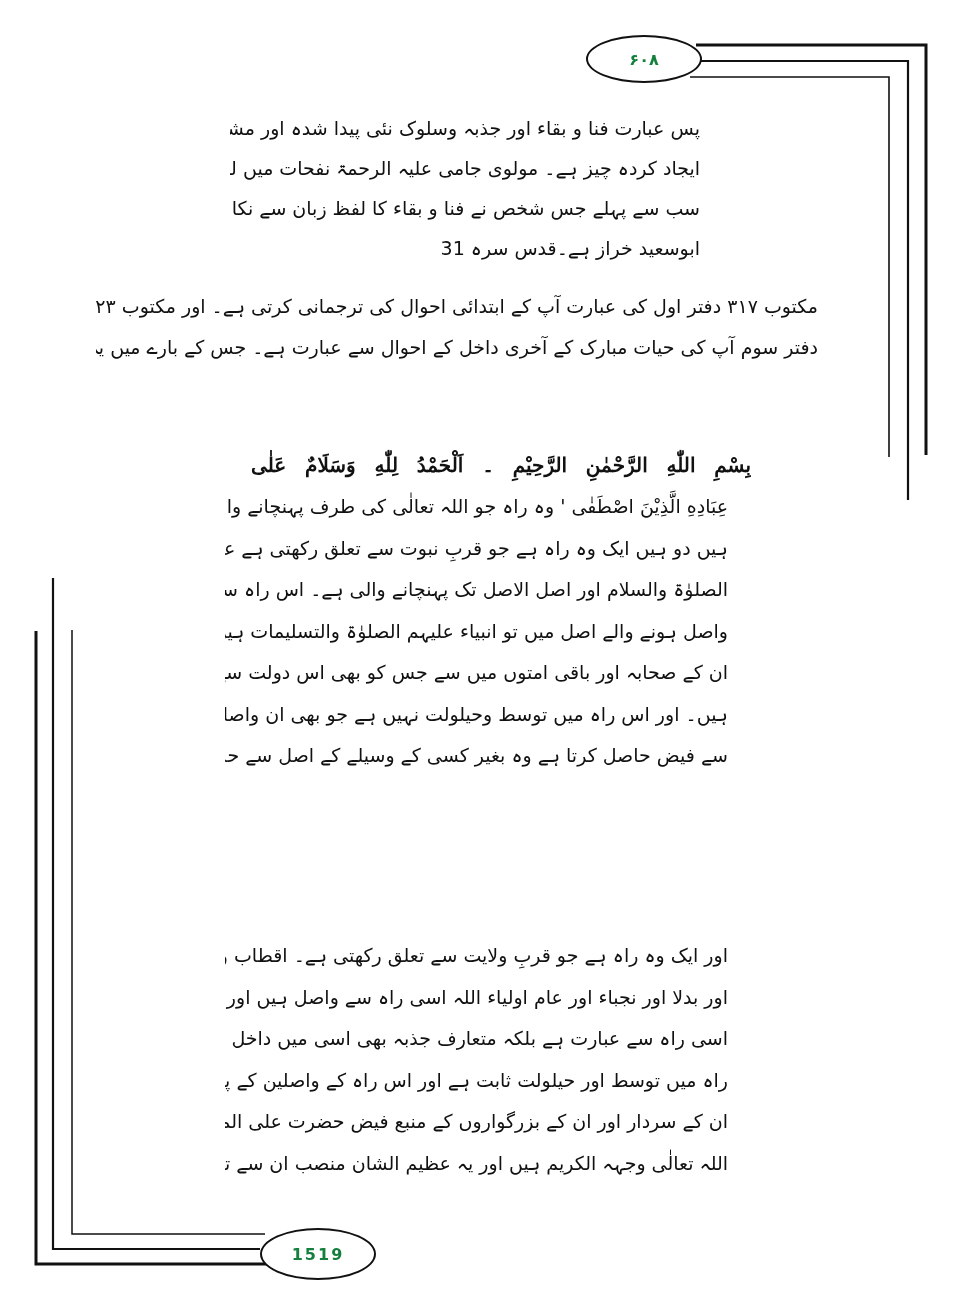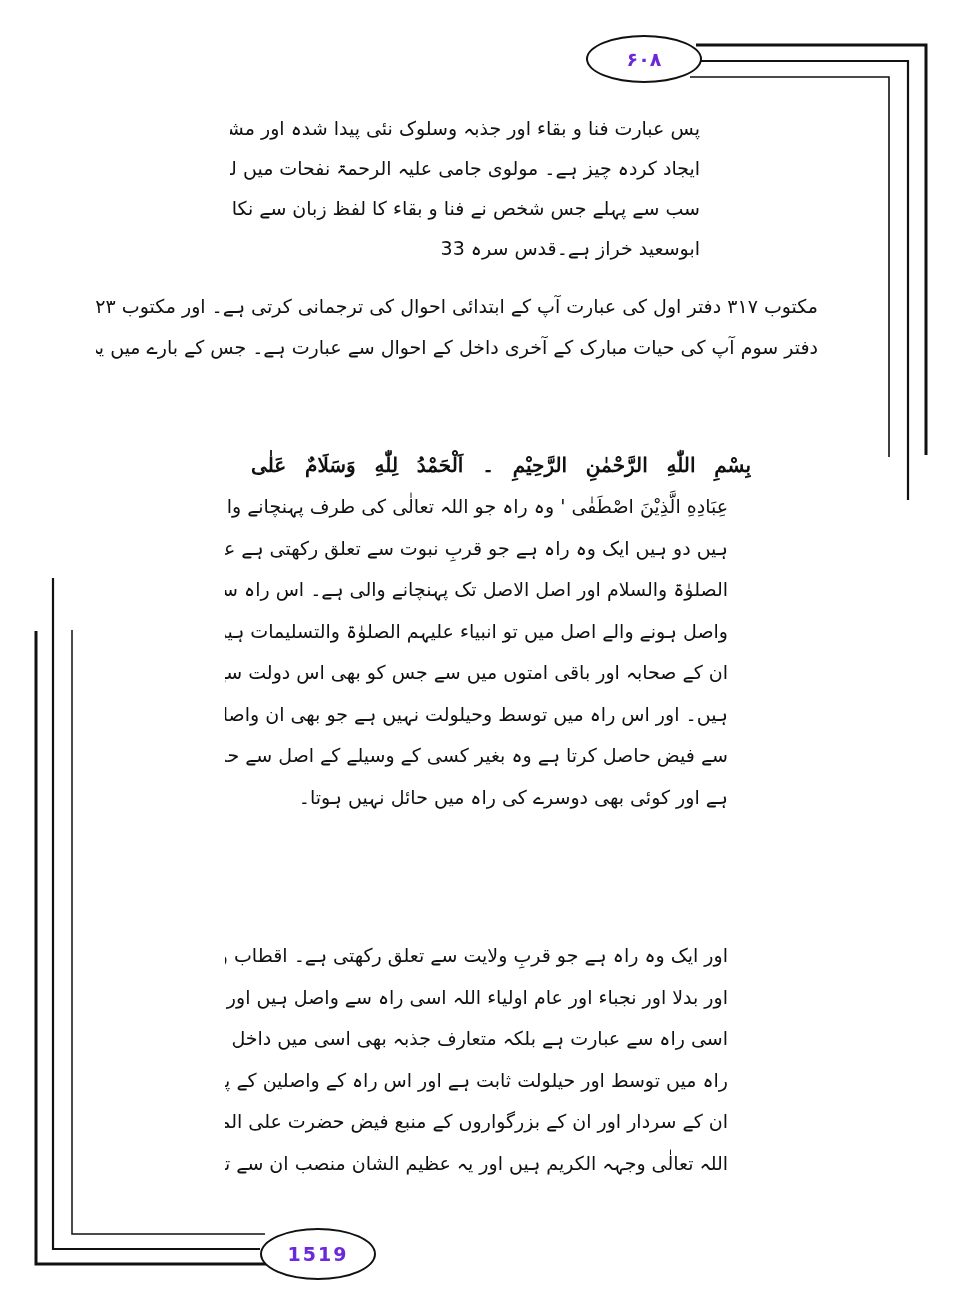--- a/index.html
+++ b/index.html
@@ -26,22 +26,22 @@
     .page-badge {
       position: absolute;
       display: flex;
       align-items: center;
       justify-content: center;
       border: 2.5px solid #111;
       border-radius: 50%;
       background: #fff;
       font-family: "DejaVu Sans", sans-serif;
       font-weight: bold;
-      font-size: 19px;
-      color: #6d28d9;
+      font-size: 16px;
+      color: #15803d;
       letter-spacing: 2px;
       direction: rtl;
     }
     .badge-top {
       left: 586px;
       top: 35px;
       width: 112px;
       height: 44px;
     }
     .badge-bottom {
@@ -131,41 +131,40 @@
     <polyline points="72,630 72,1234 265,1234" stroke-width="1.5"></polyline>
   </g>
 </svg>
 
 <div class="page-badge badge-top">۶۰۸</div>
 
 <div class="text-block para1">
   <span class="line">پس عبارت فنا و بقاء  اور جذبہ وسلوک نئی پیدا شدہ اور مشائخ کی</span>
   <span class="line">ایجاد کردہ چیز ہے۔ مولوی جامی علیہ الرحمۃ نفحات میں لکھتے ہیں کہ</span>
   <span class="line">سب سے پہلے جس شخص نے فنا و بقاء کا لفظ زبان سے نکالا ہے،</span>
-  <span class="line last">ابوسعید خراز ہے۔قدس سرہ 33</span>
+  <span class="line last">ابوسعید خراز ہے۔قدس سرہ 31</span>
 </div>
 
 <div class="text-block para2">
   <span class="line">مکتوب ۳۱۷ دفتر اول کی عبارت آپ کے ابتدائی احوال کی ترجمانی کرتی ہے۔ اور مکتوب ۱۲۳</span>
   <span class="line">دفتر سوم آپ کی حیات مبارک کے آخری داخل کے احوال سے عبارت ہے۔ جس کے بارے میں یہ</span>
 </div>
 
 <div class="text-block bismillah">
   <span class="line">بِسْمِ اللّٰهِ الرَّحْمٰنِ الرَّحِيْمِ ۔ اَلْحَمْدُ لِلّٰهِ وَسَلَامٌ عَلٰى</span>
 </div>
 
 <div class="text-block para3">
   <span class="line">عِبَادِهِ الَّذِيْنَ اصْطَفٰى ' وہ راہ جو اللہ تعالٰی کی طرف پہنچانے والے</span>
   <span class="line">ہیں دو ہیں ایک وہ راہ ہے جو قربِ نبوت سے تعلق رکھتی ہے علٰی اربابہا</span>
   <span class="line">الصلوٰۃ والسلام اور اصل الاصل تک پہنچانے والی ہے۔ اس راہ سے</span>
   <span class="line">واصل ہونے والے اصل میں تو انبیاء علیہم الصلوٰۃ والتسلیمات ہیں اور</span>
   <span class="line">ان کے صحابہ اور باقی امتوں میں سے جس کو بھی اس دولت سے</span>
   <span class="line">ہیں۔ اور اس راہ میں توسط وحیلولت نہیں ہے جو بھی ان واصلین میں</span>
   <span class="line">سے فیض حاصل کرتا ہے وہ بغیر کسی کے وسیلے کے اصل سے حاصل کرتا</span>
-  <span class="line last">ہے اور کوئی بھی دوسرے کی راہ میں حائل نہیں ہوتا۔</span>
 </div>
 
 <div class="text-block para4">
   <span class="line">اور ایک وہ راہ ہے جو قربِ ولایت سے تعلق رکھتی ہے۔ اقطاب واوتاد</span>
   <span class="line">اور بدلا اور نجباء اور عام اولیاء اللہ اسی راہ سے واصل ہیں اور راہ سلوک</span>
   <span class="line">اسی راہ سے عبارت ہے بلکہ متعارف جذبہ بھی اسی میں داخل ہے اور اس</span>
   <span class="line">راہ میں توسط اور حیلولت ثابت ہے اور اس راہ کے واصلین کے پیشوا اور</span>
   <span class="line">ان کے سردار اور ان کے بزرگواروں کے منبع فیض حضرت علی المرتضٰی کرم</span>
   <span class="line last">اللہ تعالٰی وجہہ الکریم ہیں اور یہ عظیم الشان منصب ان سے تعلق رکھتا ہے۔</span>
 </div>

